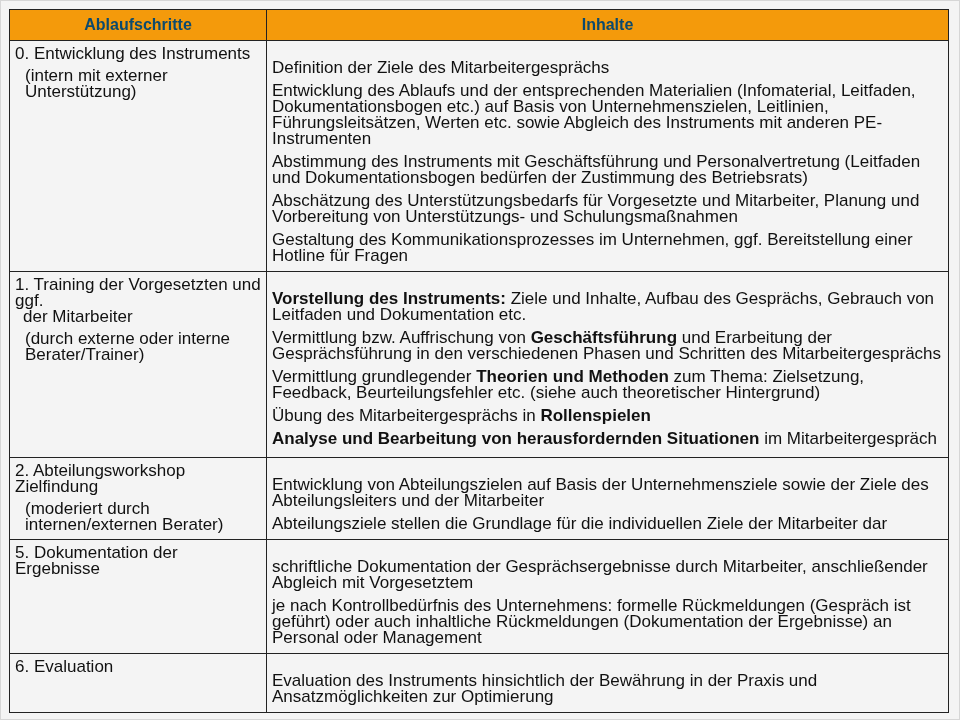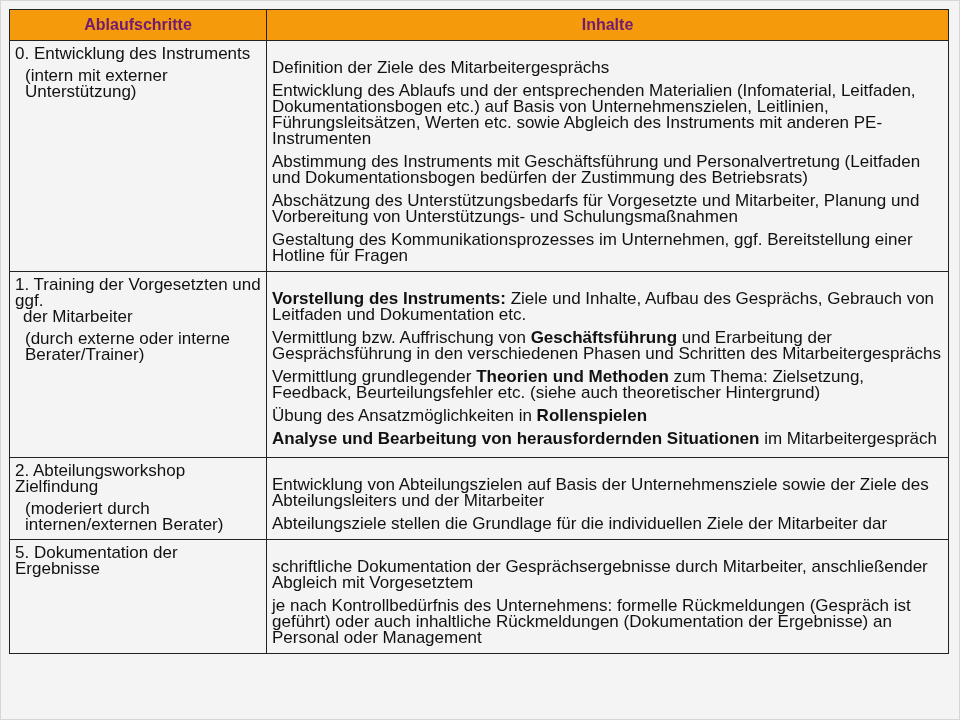--- a/index.html
+++ b/index.html
@@ -18,21 +18,21 @@
     }
     table.main {
       position: absolute; left: 9px; top: 9px;
       width: 939px;
       border-collapse: collapse;
       table-layout: fixed;
       background: #f4f4f4;
     }
     table.main th {
       background: #f49a0b;
-      color: #701a75;
+      color: #0c4a6e;
       font-weight: bold;
       font-size: 16px;
       height: 30px;
       padding: 0;
       border: 1px solid #222;
       text-align: center;
       vertical-align: middle;
     }
     table.main td {
       border: 1px solid #222;
@@ -89,21 +89,21 @@
       </tr>
       <tr class="r1">
         <td>
           <div class="step-title"><span>1. Training der Vorgesetzten und ggf.</span><span class="ind">der Mitarbeiter</span></div>
           <div class="step-sub">(durch externe oder interne Berater/Trainer)</div>
         </td>
         <td class="content">
           <p><b>Vorstellung des Instruments:</b><span> Ziele und Inhalte, Aufbau des Gesprächs, Gebrauch von Leitfaden und Dokumentation etc.</span></p>
           <p><span>Vermittlung bzw. Auffrischung von </span><b>Geschäftsführung</b><span> und Erarbeitung der Gesprächsführung in den verschiedenen Phasen und Schritten des Mitarbeitergesprächs</span></p>
           <p><span>Vermittlung grundlegender </span><b>Theorien und Methoden</b><span> zum Thema: Zielsetzung, Feedback, Beurteilungsfehler etc. (siehe auch theoretischer Hintergrund)</span></p>
-          <p><span>Übung des Ansatzmöglichkeiten in </span><b>Rollenspielen</b></p>
+          <p><span>Übung des Mitarbeitergesprächs in </span><b>Rollenspielen</b></p>
           <p><b>Analyse und Bearbeitung von herausfordernden Situationen</b><span> im Mitarbeitergespräch</span></p>
         </td>
       </tr>
       <tr class="r2">
         <td>
           <div class="step-title"><span>2. Abteilungsworkshop Zielfindung</span></div>
           <div class="step-sub">(moderiert durch internen/externen Berater)</div>
         </td>
         <td class="content">
           <p><span>Entwicklung von Abteilungszielen auf Basis der Unternehmensziele  sowie der Ziele des Abteilungsleiters und der Mitarbeiter</span></p>
@@ -112,14 +112,22 @@
       </tr>
       <tr class="r5">
         <td>
           <div class="step-title"><span>5. Dokumentation  der Ergebnisse</span></div>
         </td>
         <td class="content">
           <p><span>schriftliche Dokumentation der Gesprächsergebnisse durch Mitarbeiter, anschließender Abgleich mit Vorgesetztem</span></p>
           <p><span>je nach Kontrollbedürfnis des Unternehmens:  formelle Rückmeldungen (Gespräch ist geführt) oder auch inhaltliche Rückmeldungen (Dokumentation der Ergebnisse) an Personal oder Management</span></p>
         </td>
       </tr>
+      <tr class="r6">
+        <td>
+          <div class="step-title"><span>6. Evaluation</span></div>
+        </td>
+        <td class="content">
+          <p><span>Evaluation des Instruments hinsichtlich der Bewährung in der Praxis und Ansatzmöglichkeiten zur Optimierung</span></p>
+        </td>
+      </tr>
     </tbody>
 </table>
 
 </body></html>

